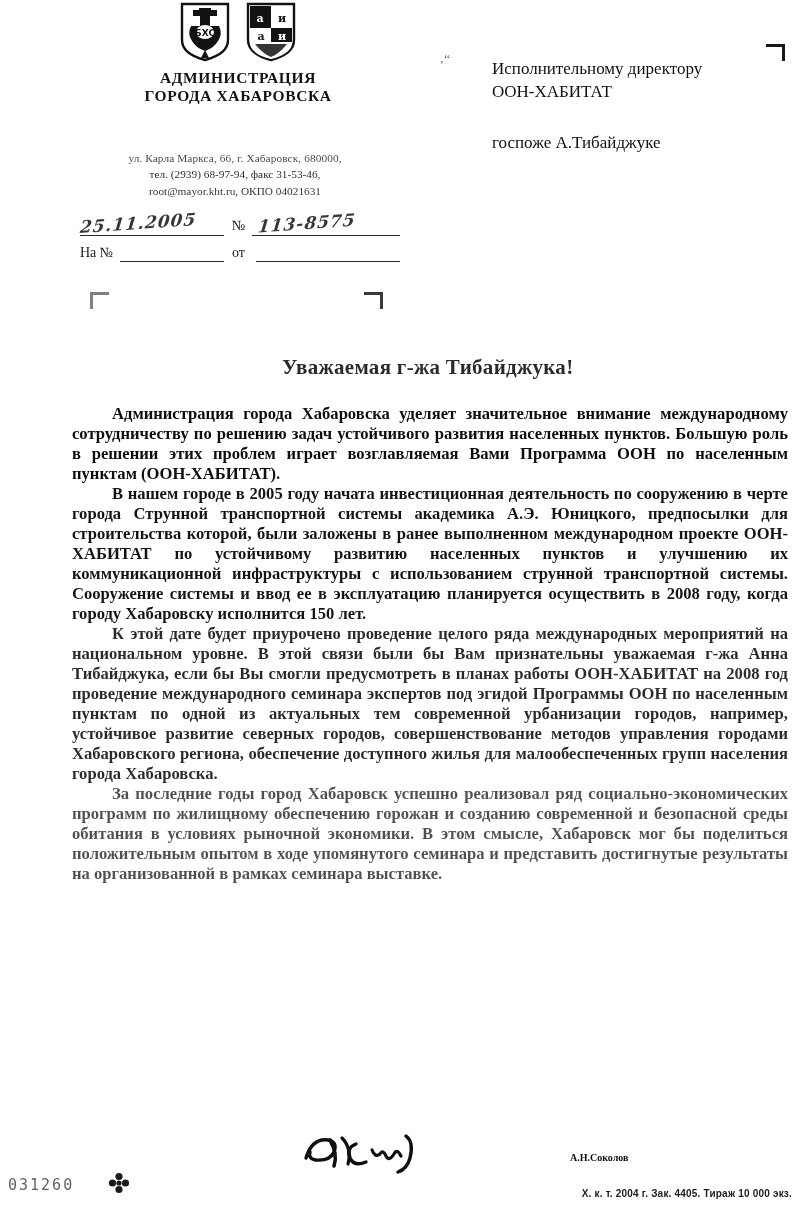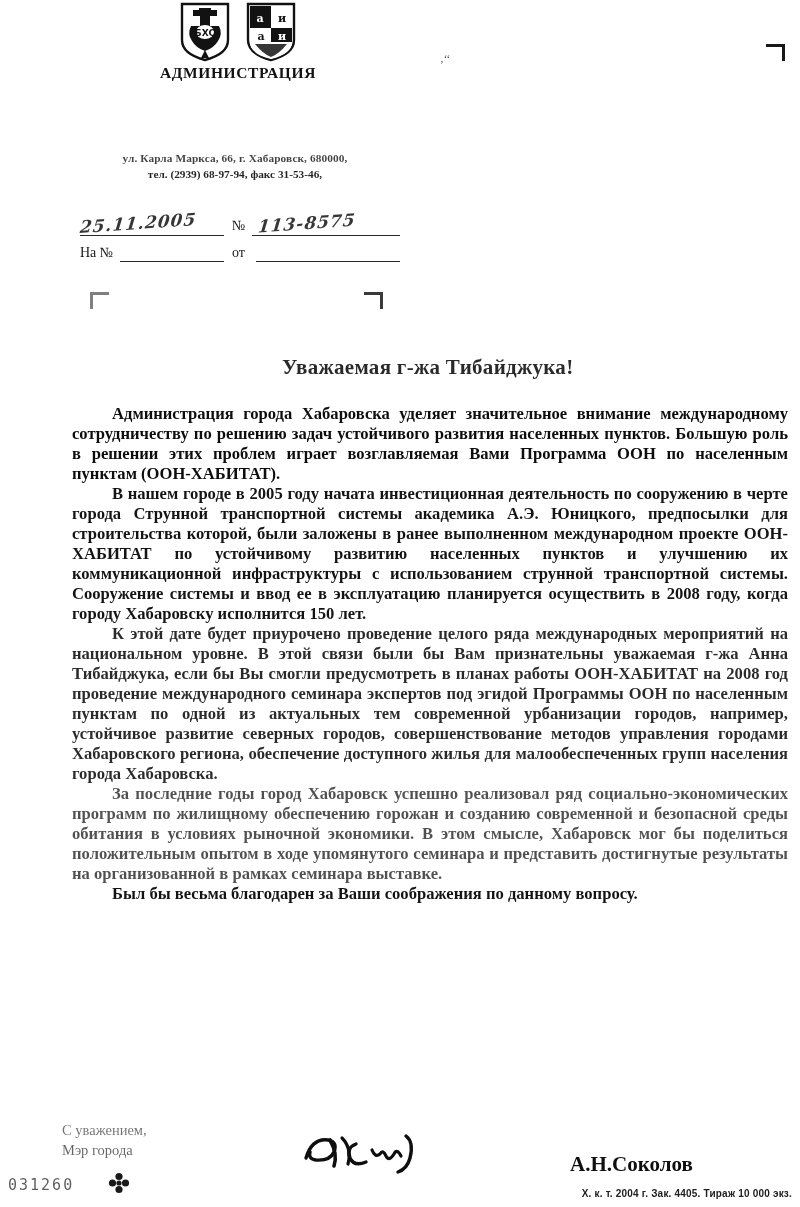--- a/index.html
+++ b/index.html
@@ -30,37 +30,38 @@
     display: flex;
     justify-content: center;
     gap: 14px;
     height: 62px;
   }
   .shield {
     width: 52px;
     height: 60px;
   }
   .org-name {
+    margin-top: 5px;
     font-family: "Liberation Serif", serif;
     font-weight: bold;
     font-size: 15.5px;
     letter-spacing: 0.6px;
     line-height: 1.18;
     color: #141414;
   }
   .org-name div { white-space: nowrap; }
 
   .address {
     position: absolute;
     left: 80px;
     top: 150px;
     width: 310px;
     text-align: center;
     font-family: "Liberation Serif", serif;
-    font-weight: bold;
+    font-weight: normal;
     font-size: 11.3px;
     line-height: 1.45;
     color: #1a1a1a;
   }
   .address .ln1 { opacity: 0.82; letter-spacing: 0.1px; }
   .address .ln2 { opacity: 0.95; }
   .address .ln3 { opacity: 0.9; }
 
   
   .ref-block {
@@ -177,21 +178,21 @@
     color: #1c1c1c;
   }
   .sig .closing { opacity: 0.62; }
   .sig .role { opacity: 0.68; margin-top: 3px; }
   .sig-name {
     position: absolute;
     left: 570px;
     top: 1152px;
     font-family: "Liberation Serif", serif;
     font-weight: bold;
-    font-size: 21px;
+    font-size: 10px;
     color: #111;
   }
   .signature-mark {
     position: absolute;
     left: 300px;
     top: 1128px;
     width: 190px;
     height: 48px;
   }
 
@@ -248,26 +249,28 @@
         <path d="M5 40 H47 V40 Q47 52 26 57 Q5 52 5 40 Z" fill="#ffffff"></path>
         <path d="M10 42 q8 10 16 13 q8 -3 16 -13 z" fill="#141414" opacity="0.85"></path>
         <text x="15" y="20" font-size="11" font-family="DejaVu Serif, serif" font-weight="bold" text-anchor="middle" fill="#ffffff">а</text>
         <text x="16" y="38" font-size="11" font-family="DejaVu Serif, serif" font-weight="bold" text-anchor="middle" fill="#141414">а</text>
         <text x="37" y="20" font-size="11" font-family="DejaVu Serif, serif" font-weight="bold" text-anchor="middle" fill="#141414">и</text>
         <text x="37" y="38" font-size="11" font-family="DejaVu Serif, serif" font-weight="bold" text-anchor="middle" fill="#ffffff">и</text>
       </svg>
     </div>
     <div class="org-name">
       <div>АДМИНИСТРАЦИЯ</div>
+      <div>ГОРОДА ХАБАРОВСКА</div>
     </div>
   </div>
 
   <div class="address">
     <div class="ln1">ул. Карла Маркса, 66, г. Хабаровск, 680000,</div>
     <div class="ln2">тел. (2939) 68-97-94, факс 31-53-46,</div>
+    <div class="ln3">root@mayor.kht.ru, ОКПО 04021631</div>
   </div>
 
   <div class="ref-block">
     <div class="ref-row">
       <span class="hand" style="left:0px;">25.11.2005</span>
       <span class="ref-line" style="left:0px; width:144px;"></span>
       <span class="ref-no" style="left:152px;">№</span>
       <span class="hand" style="left:178px;">113-8575</span>
       <span class="ref-line" style="left:172px; width:148px;"></span>
     </div>
@@ -275,38 +278,38 @@
       <span class="ref-label" style="left:0px;">На №</span>
       <span class="ref-line" style="left:40px; width:104px;"></span>
       <span class="ref-label" style="left:152px;">от</span>
       <span class="ref-line" style="left:176px; width:144px;"></span>
     </div>
   </div>
 
   <span class="tick" style="left:440px; top:52px;">‚‘‘</span>
   <span class="corner tr" style="left:766px; top:44px;"></span>
 
+  <div class="addressee">
+    <div class="line1">Исполнительному директору</div>
+    <div class="line2">ООН-ХАБИТАТ</div>
+    <div class="line3">госпоже А.Тибайджуке</div>
+  </div>
 
   <span class="corner tl" style="left:90px; top:292px; opacity:0.55;"></span>
   <span class="corner tr" style="left:364px; top:292px; opacity:0.85;"></span>
 
   <div class="salutation">Уважаемая г-жа Тибайджука!</div>
 
   <div class="body">
     <p class="f0">Администрация города Хабаровска уделяет значительное внимание международному сотрудничеству по решению задач устойчивого развития населенных пунктов. Большую роль в решении этих проблем играет возглавляемая Вами Программа ООН по населенным пунктам (ООН-ХАБИТАТ).</p>
     <p class="f1">В нашем городе в 2005 году начата инвестиционная деятельность по сооружению в черте города Струнной транспортной системы академика А.Э. Юницкого, предпосылки для строительства которой, были заложены в ранее выполненном международном проекте ООН-ХАБИТАТ по устойчивому развитию населенных пунктов и улучшению их коммуникационной инфраструктуры с использованием струнной транспортной системы. Сооружение системы и ввод ее в эксплуатацию планируется осуществить в 2008 году, когда городу Хабаровску исполнится 150 лет.</p>
     <p class="f2">К этой дате будет приурочено проведение целого ряда международных мероприятий на национальном уровне. В этой связи были бы Вам признательны уважаемая г-жа Анна Тибайджука, если бы Вы смогли предусмотреть в планах работы ООН-ХАБИТАТ на 2008 год проведение международного семинара экспертов под эгидой Программы ООН по населенным пунктам по одной из актуальных тем современной урбанизации городов, например, устойчивое развитие северных городов, совершенствование методов управления городами Хабаровского региона, обеспечение доступного жилья для малообеспеченных групп населения города Хабаровска.</p>
     <p class="f3">За последние годы город Хабаровск успешно реализовал ряд социально-экономических программ по жилищному обеспечению горожан и созданию современной и безопасной среды обитания в условиях рыночной экономики. В этом смысле, Хабаровск мог бы поделиться положительным опытом в ходе упомянутого семинара и представить достигнутые результаты на организованной в рамках семинара выставке.</p>
-    <p class="f1 p-last">Был бы весьма благодарен за Ваши соображения по данному вопросу.</p>
-  </div>
-
-  <div class="sig">
-    <div class="closing">С уважением,</div>
-    <div class="role">Мэр города</div>
-  </div>
+  </div>
+
 
   <svg class="signature-mark" viewBox="0 0 190 48">
     <path d="M6 30 q6 -20 22 -18 q10 2 6 12 q-4 9 -18 8 q-8 -1 -6 -8" fill="none" stroke="#111" stroke-width="3.4" stroke-linecap="round"></path>
     <path d="M30 12 q8 14 4 26" fill="none" stroke="#111" stroke-width="3.6" stroke-linecap="round"></path>
     <path d="M42 10 q10 10 6 26" fill="none" stroke="#111" stroke-width="3.2" stroke-linecap="round"></path>
     <path d="M56 16 q-10 4 -6 14 q4 9 16 4" fill="none" stroke="#111" stroke-width="3.4" stroke-linecap="round"></path>
     <path d="M72 22 q3 8 8 4 q3 -5 6 2 q3 6 8 -2 q3 -6 7 2" fill="none" stroke="#111" stroke-width="3.2" stroke-linecap="round"></path>
     <path d="M106 8 q8 6 4 22 q-3 11 -12 14" fill="none" stroke="#111" stroke-width="3.4" stroke-linecap="round"></path>
   </svg>
 

